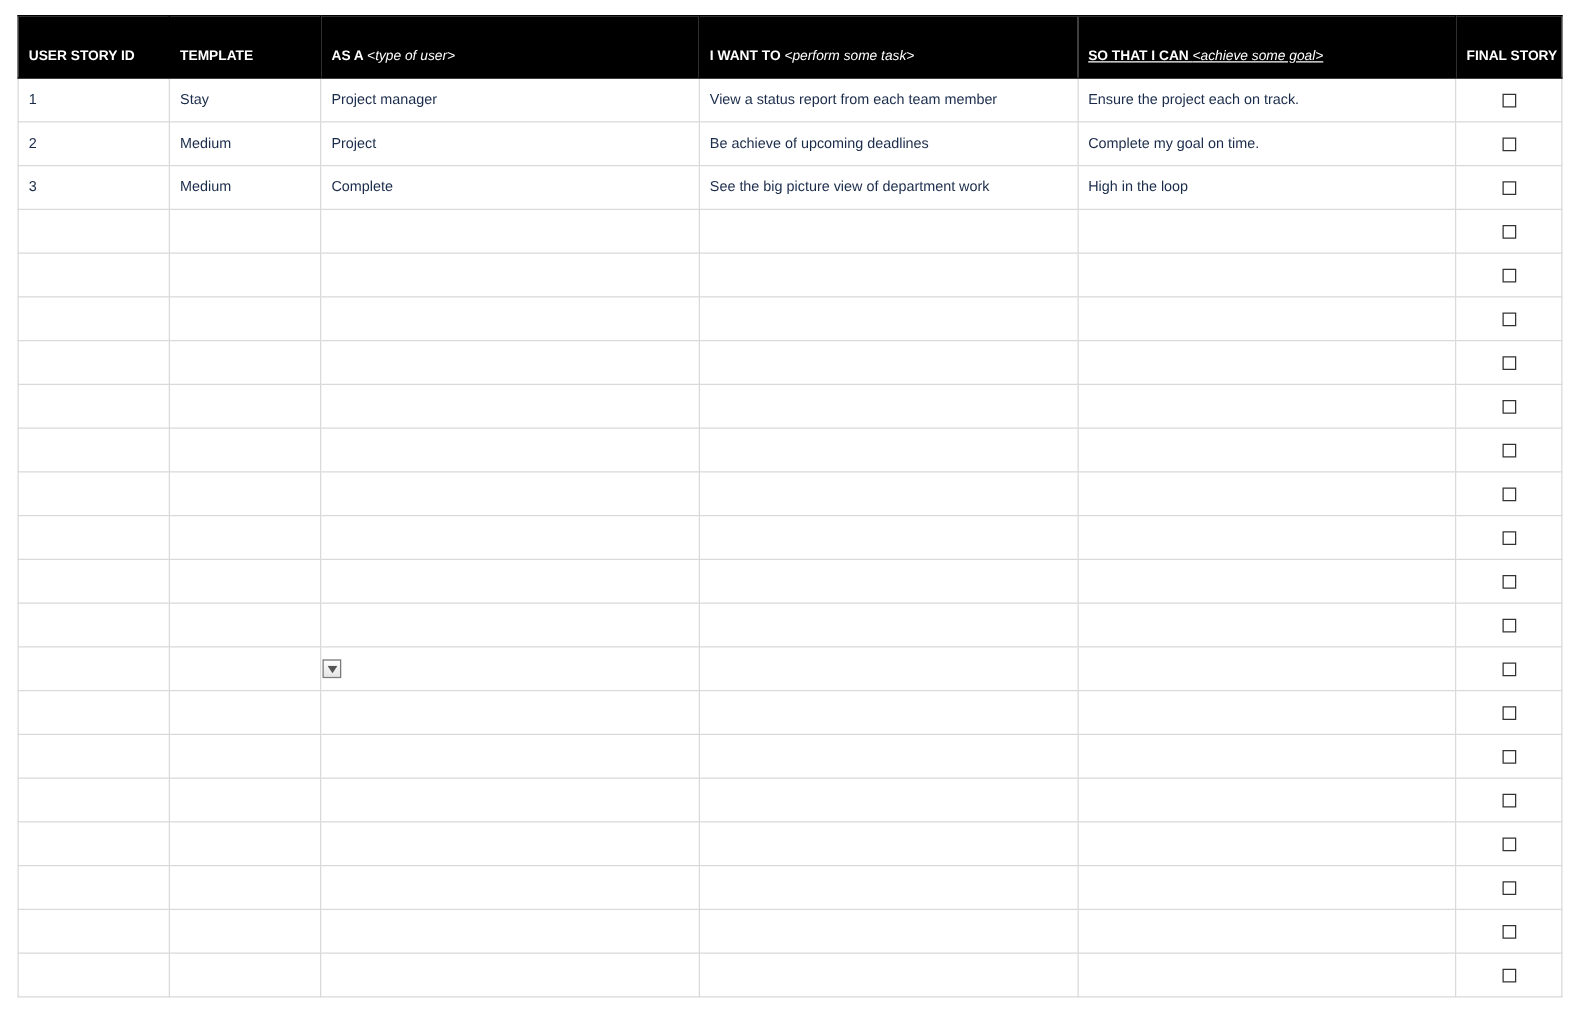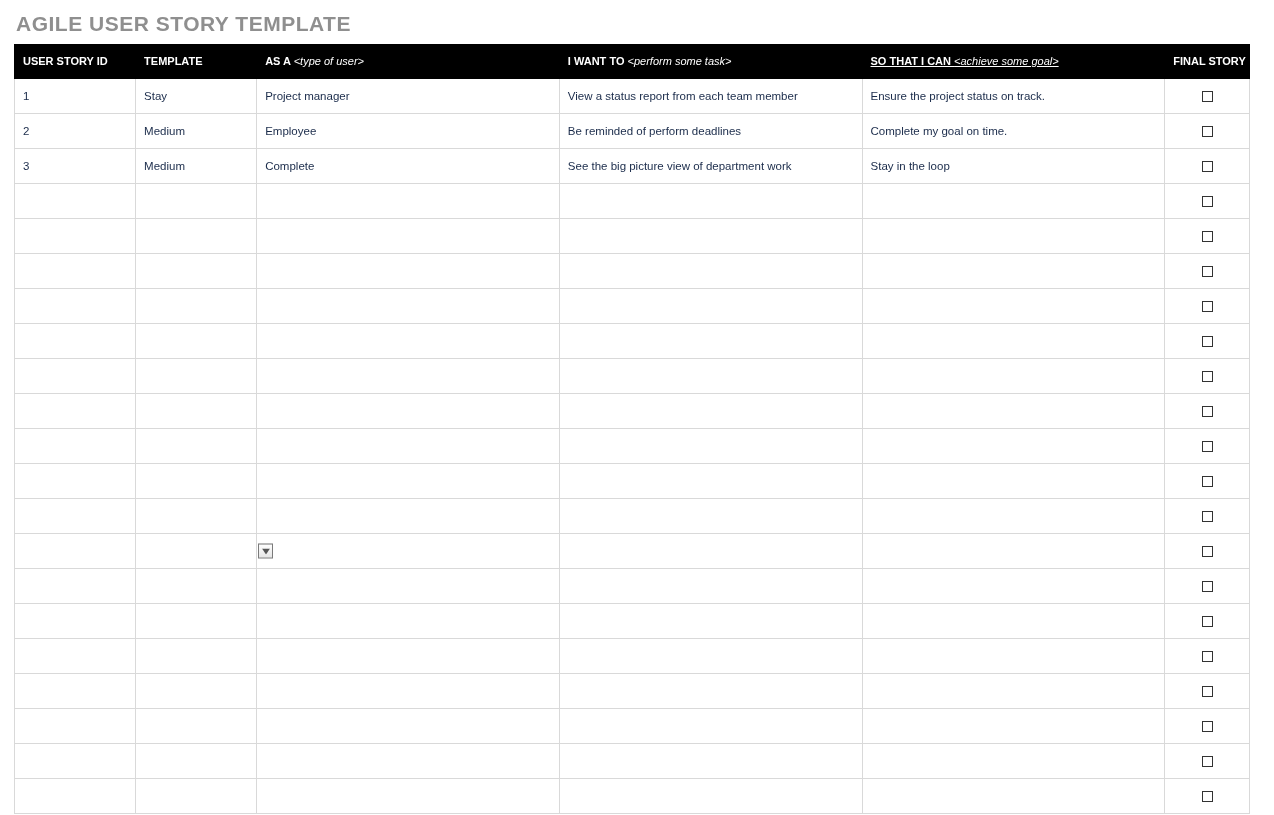--- a/index.html
+++ b/index.html
@@ -25,21 +25,21 @@
     border-collapse: collapse;
     width: 100%;
     table-layout: fixed;
   }
   th {
     background: #000;
     color: #fff;
     font-weight: 700;
     font-size: 11px;
     text-align: left;
-    padding: 10px 8px 10px 8px;
+    padding: 26px 8px 10px 8px;
     border: 1px solid #000;
     line-height: 1.2;
     white-space: nowrap;
     overflow: hidden;
   }
   th .hinst {
     font-weight: 400;
     font-style: italic;
     margin-top: 40px;
   }
@@ -83,21 +83,20 @@
     box-sizing: border-box;
     cursor: pointer;
   }
   .dropdown-btn svg { display:block; }
   th.col-fin { text-align: center; }
 </style>
 </head>
 <body>
 
 <div class="page">
-  <div class="title">AGILE USER STORY TEMPLATE</div>
 
   <table>
     <colgroup>
       <col class="col-id">
         <col class="col-pri">
         <col class="col-asa">
         <col class="col-want">
         <col class="col-goal">
         <col class="col-fin">
     </colgroup>
@@ -116,37 +115,37 @@
         </th>
         <th class="col-fin">FINAL STORY</th>
       </tr>
     </thead>
     <tbody id="tbody">
         <tr>
           <td>1</td>
           <td>Stay</td>
           <td>Project manager</td>
           <td>View a status report from each team member</td>
-          <td>Ensure the project status on track.</td>
+          <td>Ensure the project each on track.</td>
           <td class="center"><span class="checkbox"></span></td>
         </tr>
         <tr>
           <td>2</td>
           <td>Medium</td>
-          <td>Employee</td>
-          <td>Be reminded of perform deadlines</td>
+          <td>Project</td>
+          <td>Be achieve of upcoming deadlines</td>
           <td>Complete my goal on time.</td>
           <td class="center"><span class="checkbox"></span></td>
         </tr>
         <tr>
           <td>3</td>
           <td>Medium</td>
           <td>Complete</td>
           <td>See the big picture view of department work</td>
-          <td>Stay in the loop</td>
+          <td>High in the loop</td>
           <td class="center"><span class="checkbox"></span></td>
         </tr>
         <tr>
           <td></td>
           <td></td>
           <td></td>
           <td></td>
           <td></td>
           <td class="center"><span class="checkbox"></span></td>
         </tr>

